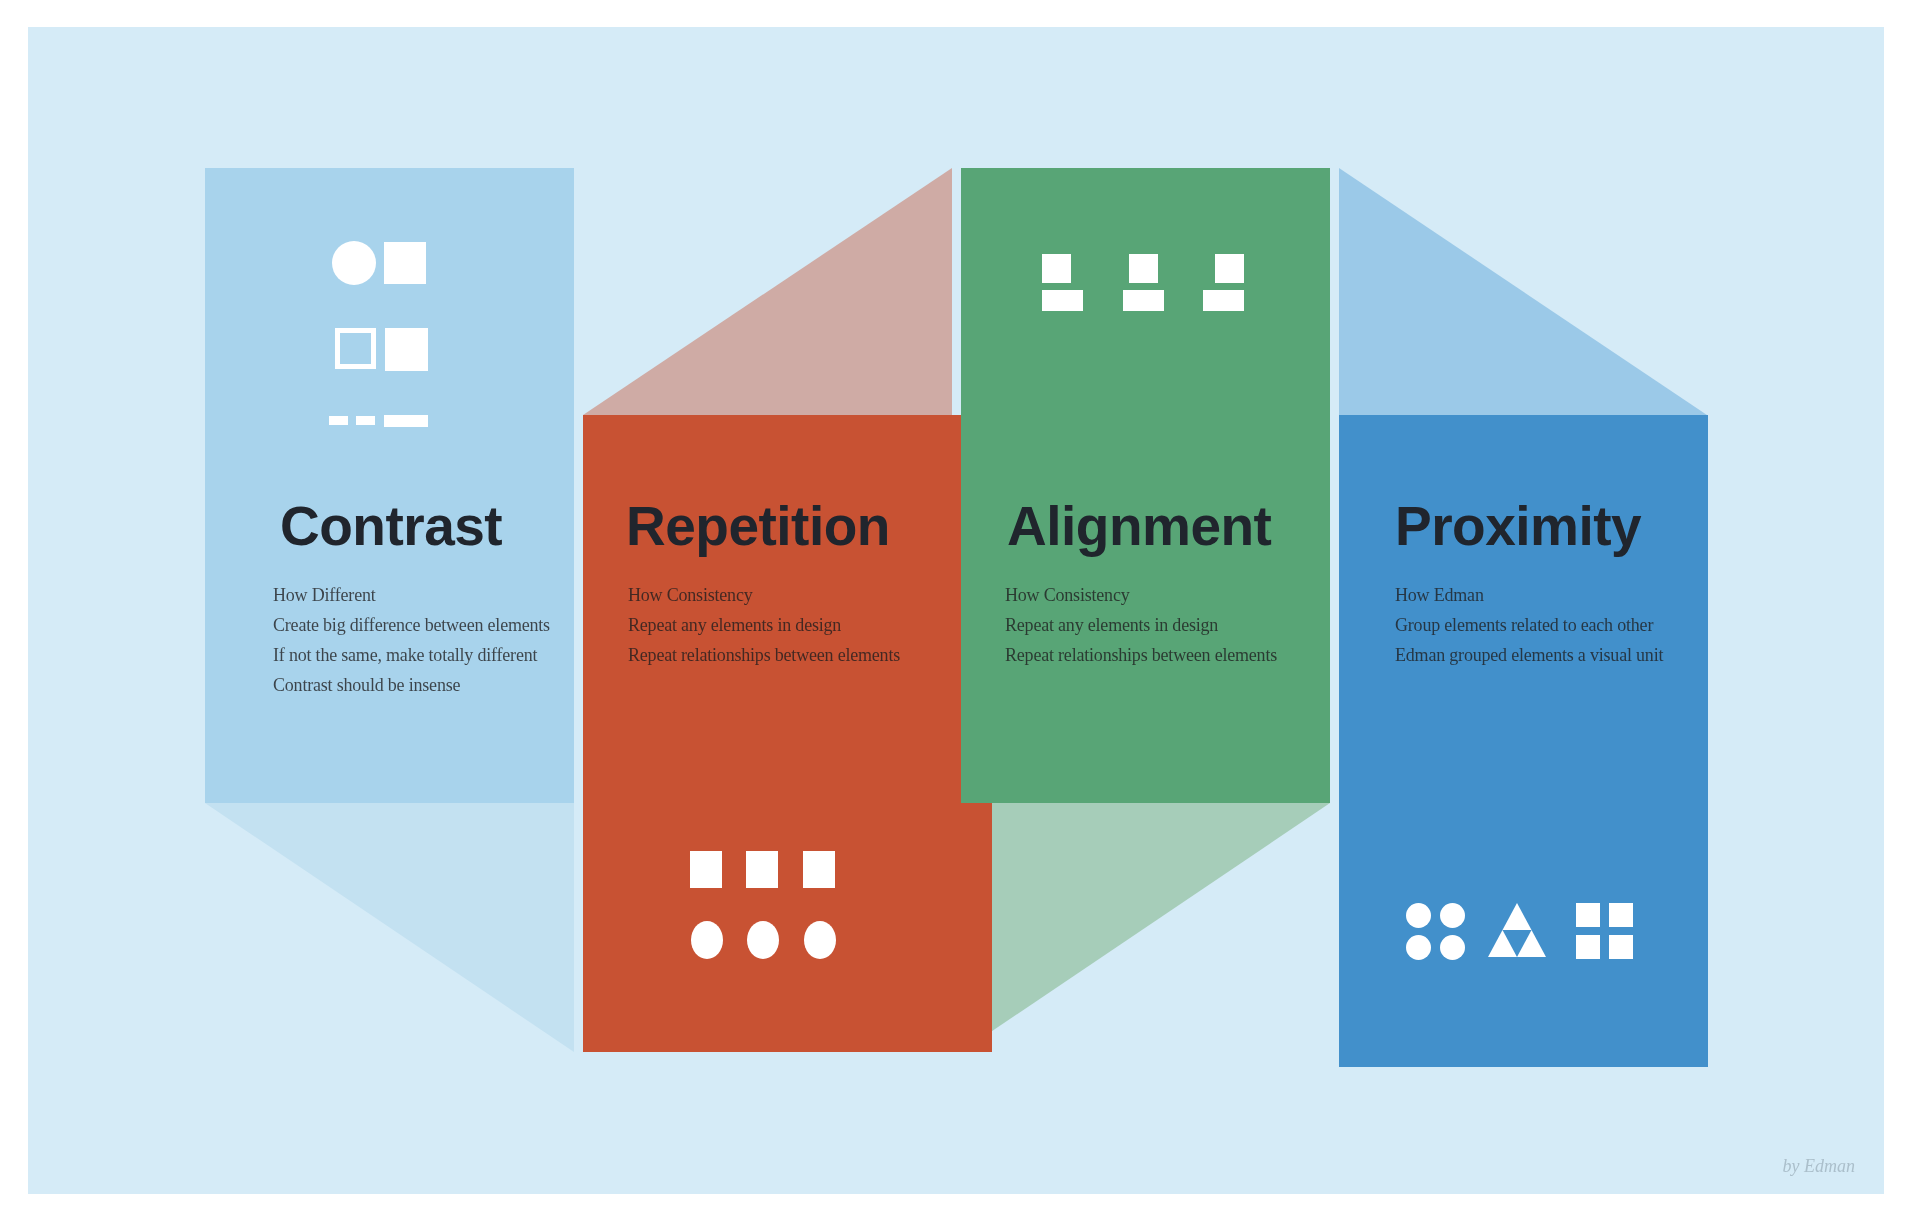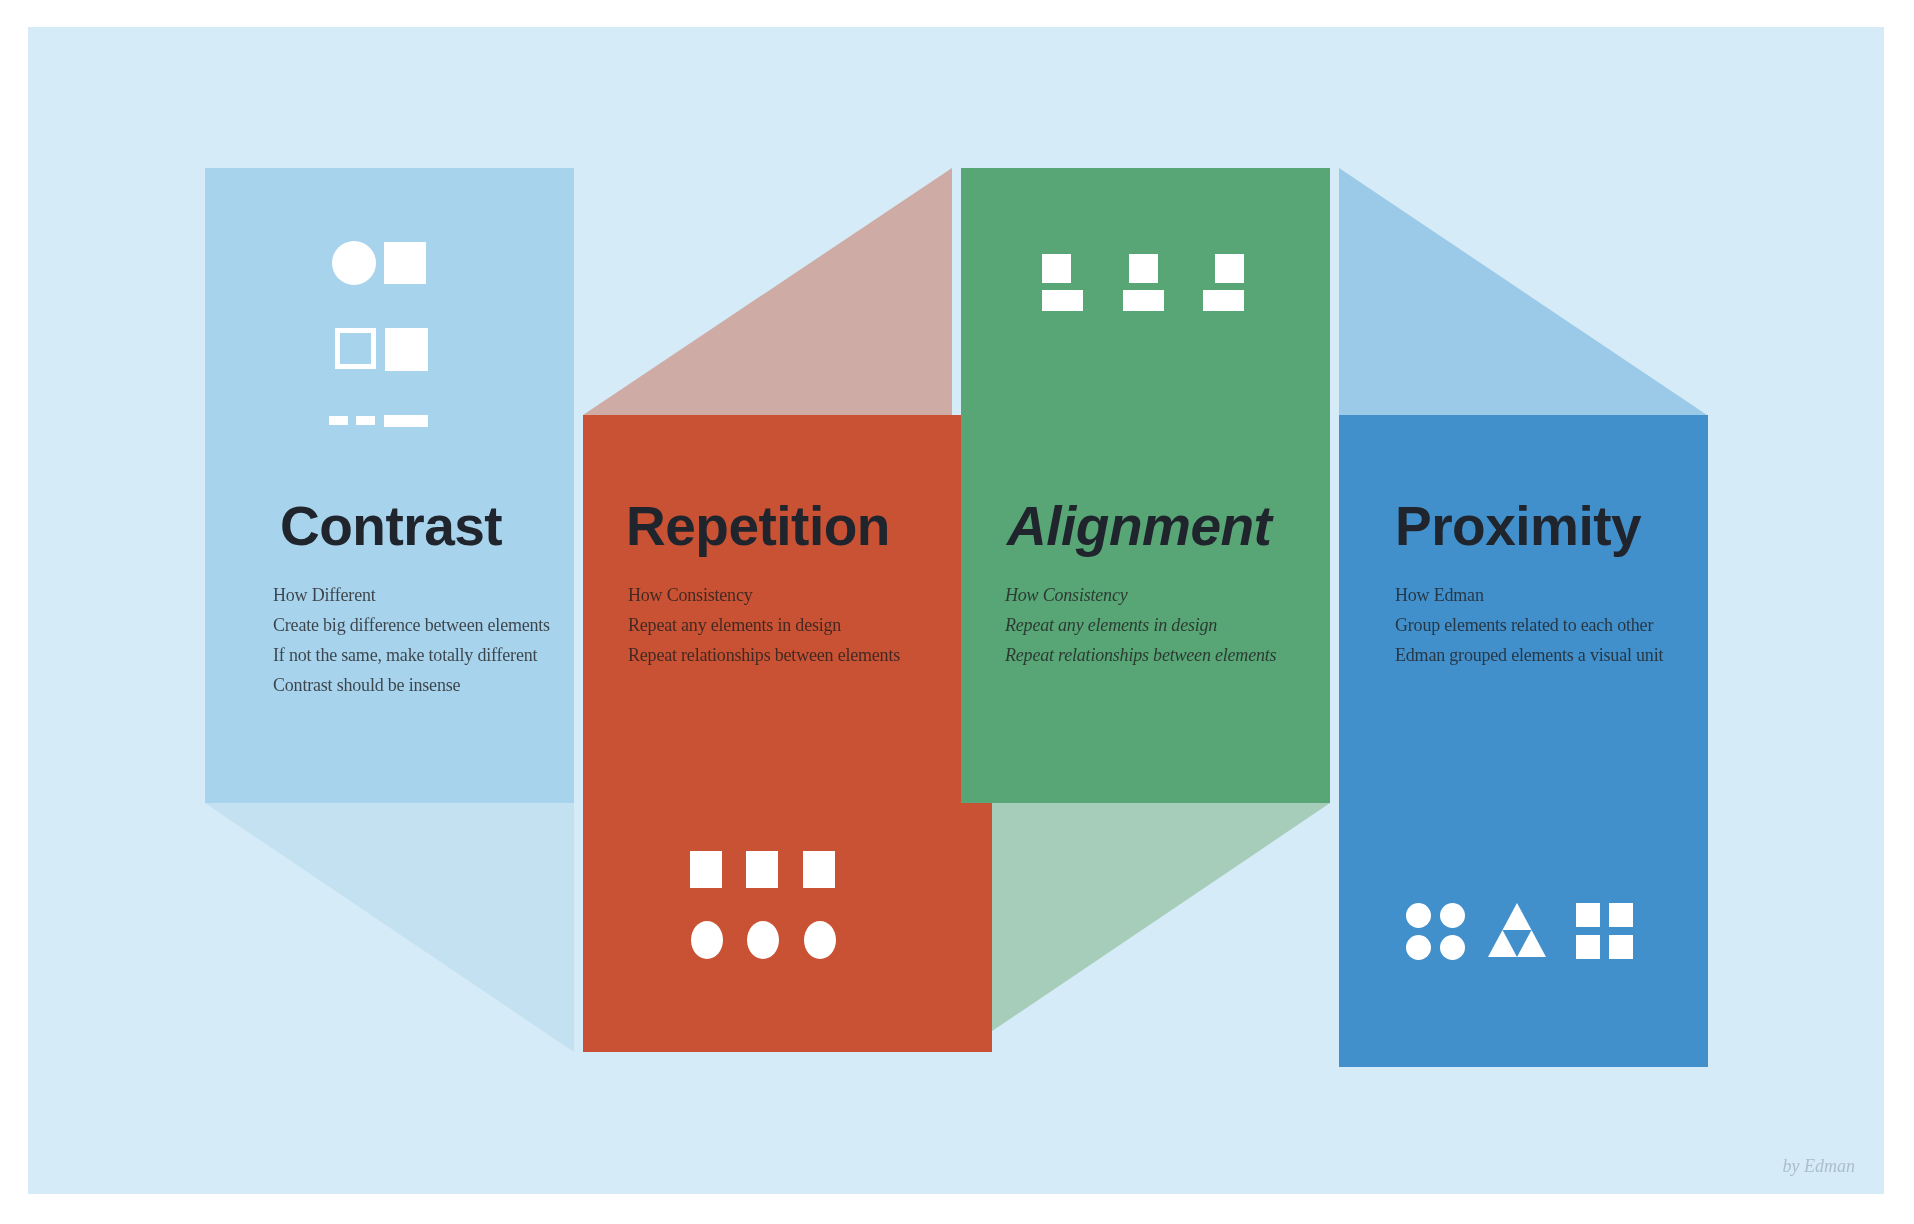--- a/index.html
+++ b/index.html
@@ -25,21 +25,21 @@
     width: 1914px; height: 1224px;
   }
   .fold-contrast   { fill: var(--contrast-fold); }
   .fold-repetition { fill: var(--repetition-fold); }
   .fold-alignment  { fill: var(--alignment-fold); }
   .fold-proximity  { fill: var(--proximity-fold); }
 
   .panel { position: absolute; }
   .panel-contrast   { left: 205px;  top: 168px; width: 369px; height: 635px; background: var(--contrast-panel); }
   .panel-repetition { left: 583px;  top: 415px; width: 369px; height: 637px; background: var(--repetition-panel); padding-left: 40px; }
-  .panel-alignment  { left: 961px;  top: 168px; width: 369px; height: 635px; background: var(--alignment-panel); font-style: italic; }
+  .panel-alignment  { left: 961px;  top: 168px; width: 369px; height: 635px; background: var(--alignment-panel); }
   .panel-proximity  { left: 1339px; top: 415px; width: 369px; height: 652px; background: var(--proximity-panel); }
 
   .title {
     position: absolute;
     margin: 0;
     font-family: "Liberation Sans", sans-serif;
     font-weight: 700;
     font-size: 55px; line-height: 55px;
     letter-spacing: -0.5px;
     color: var(--title-ink);

